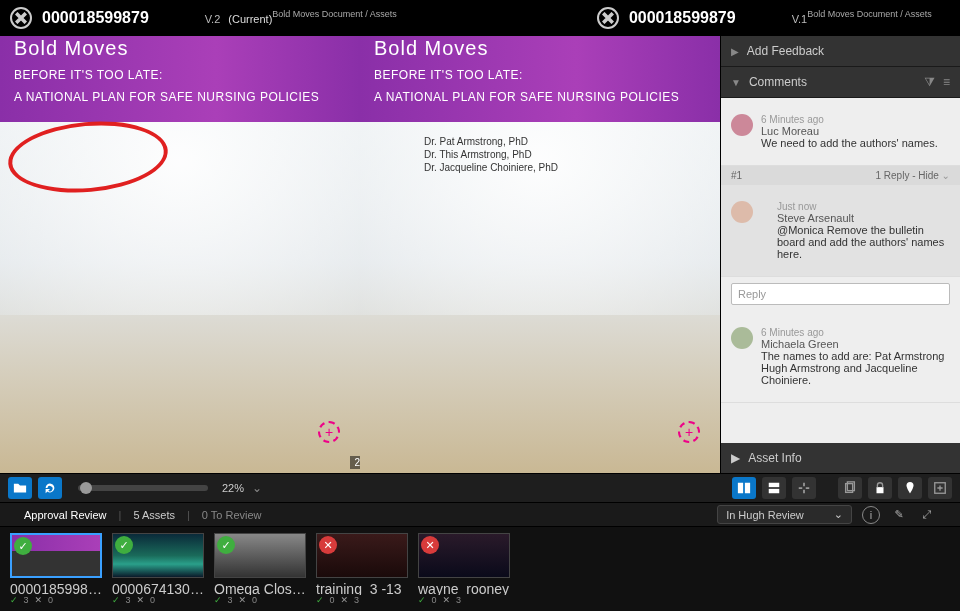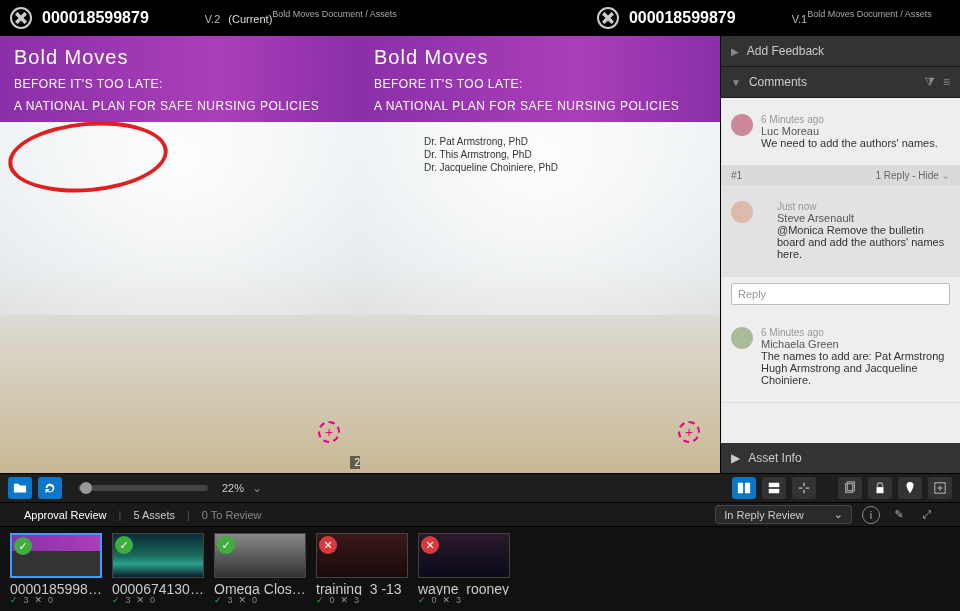--- a/index.html
+++ b/index.html
@@ -11,21 +11,21 @@
   .title-row { display:flex; align-items:baseline; gap:8px;}
   .asset-id { font-size:16px; font-weight:bold; color:#fff;}
   .ver { font-size:11px; color:#bbb;margin-left:48px;}
   .curr { color:#ddd; font-size:11px;}
   .crumb { font-size:9px; color:#aaa;}
   .main-row { display:flex; height:437px;}
   .viewer { flex:1; display:flex; background:#151515; position:relative;}
   .preview { flex:1; position:relative; overflow:hidden; background:#222;}
   .preview.active { outline:2px solid #3aa0ff; outline-offset:-2px;}
   .poster { position:absolute; inset:0;}
-  .purple-band { position:absolute; top:0; left:0; right:0; height:86px; background:linear-gradient(90deg,#8a2fa8,#aa3fb8 60%,#8a2fa8); color:#fff; padding:10px 14px;}
+  .purple-band { position:absolute; top:0; left:0; right:0; height:86px; background:linear-gradient(90deg,#8a2fa8,#aa3fb8 60%,#8a2fa8); color:#fff; padding:1px 14px;}
   .p-title { font-size:20px; font-weight:300; letter-spacing:1px;}
   .p-sub { font-size:12px; margin-top:8px; letter-spacing:0.5px;}
   .authors { position:absolute; top:100px; left:16px; font-size:10px; color:#333;}
   .authors div{margin-bottom:2px;padding-left:48px;}
   .photo-bg { position:absolute; top:86px; left:0; right:0; bottom:0; background:linear-gradient(180deg,#eff3f5 0%,#e3e7ea 40%,#c9b894 100%);}
   .photo-bg::before{content:"";position:absolute;top:0;left:0;right:0;height:55%;background:radial-gradient(ellipse at 50% 20%,rgba(255,255,255,0.9),rgba(230,235,238,0.4));}
   .red-ellipse { position:absolute; top:86px; left:8px; width:160px; height:70px; border:4px solid #e02020; border-radius:50%; transform:rotate(-5deg);}
   .add-marker{position:absolute;bottom:30px;right:20px;width:22px;height:22px;border:2px dashed #e08;border-radius:50%;display:flex;align-items:center;justify-content:center;color:#e08;font-size:14px;}
   .side-panel { width:240px; background:#2a2a2a; border-left:1px solid #000; display:flex; flex-direction:column;}
   .panel-hdr { background:#333; padding:8px 10px; font-size:12px; display:flex; align-items:center; gap:8px; border-bottom:1px solid #1a1a1a;}
@@ -254,21 +254,21 @@
 </div>
 
 <div class="review-bar">
   <span style="color:#fff">Approval Review</span>
   <span class="divider">|</span>
   <span>5 Assets</span>
   <span class="divider">|</span>
   <span style="color:#888">0 To Review</span>
   <div class="review-right">
     <div class="select">
-      <span>In Reply Review</span>
+      <span>In Hugh Review</span>
       <span>⌄</span>
     </div>
     <div class="circ-icn">i</div>
     <div class="circ-icn" style="border:none">✎</div>
     <div class="circ-icn" style="border:none">⤢</div>
   </div>
 </div>
 
 <div class="filmstrip" id="filmstrip">
     <div class="thumb selected">

